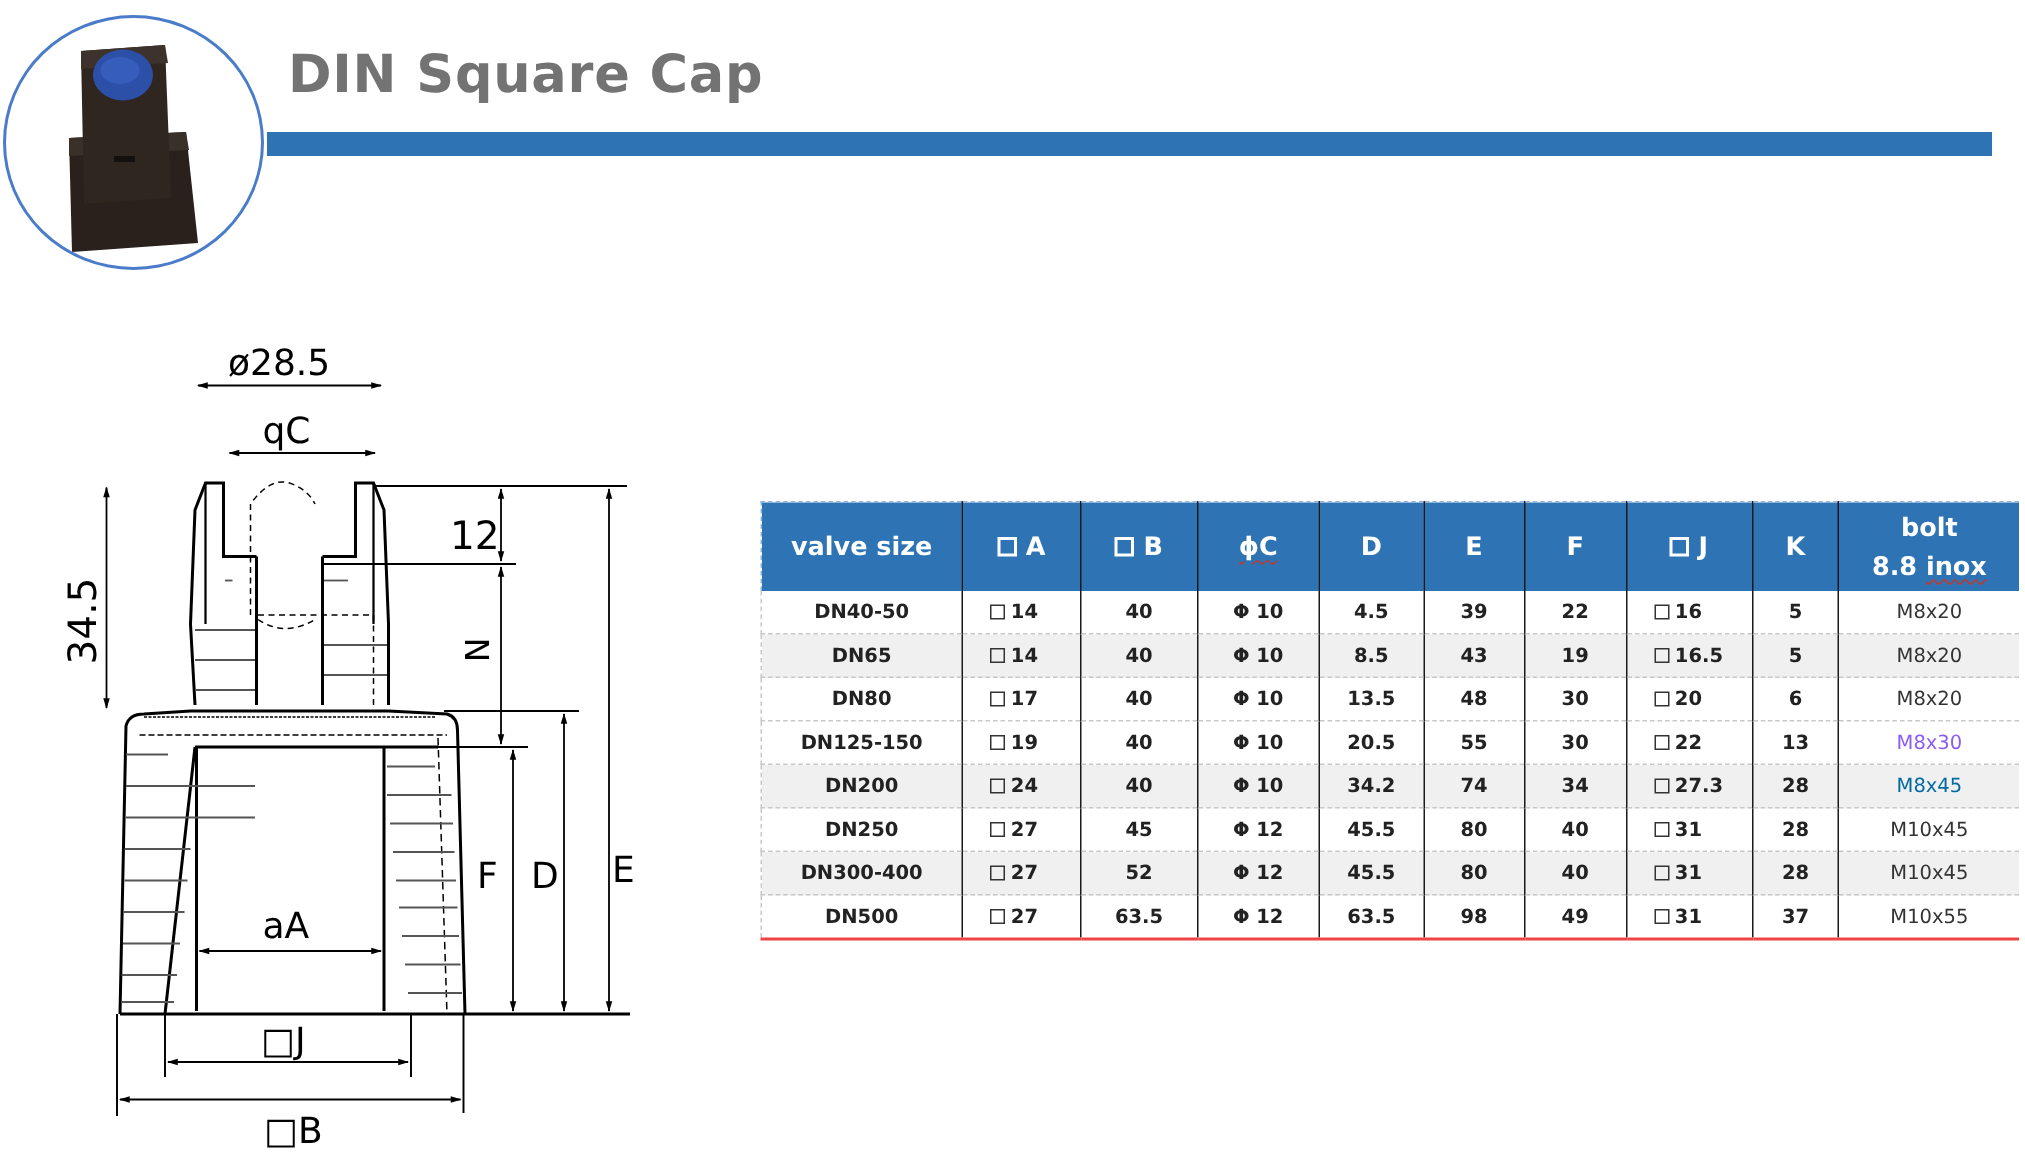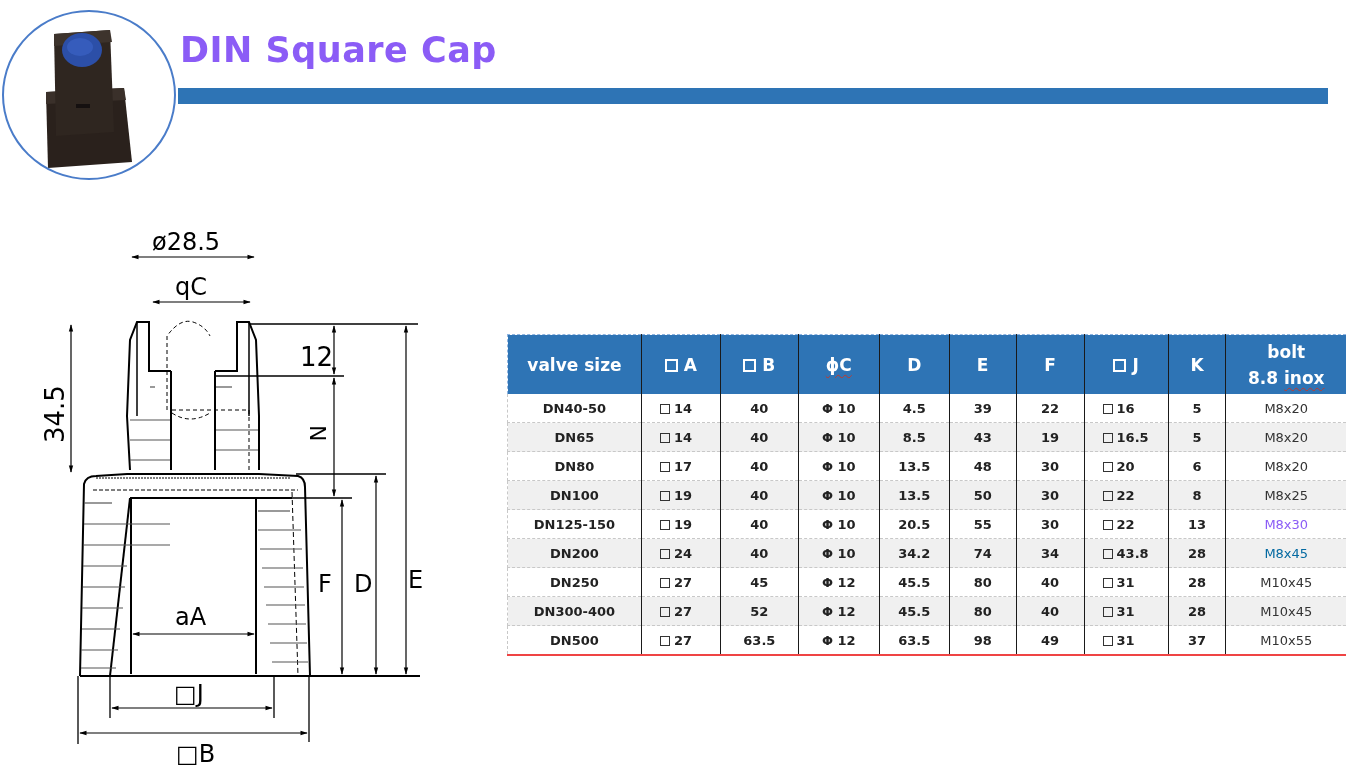--- a/index.html
+++ b/index.html
@@ -1,18 +1,18 @@
 <!DOCTYPE html>
 <html><head>
 <meta charset="utf-8">
 <style>
   html, body { margin:0; padding:0; background:#ffffff; }
   body { width:1350px; height:781px; position:relative; overflow:hidden; font-family:"DejaVu Sans", sans-serif; }
   .photo-circle { position:absolute; left:2px; top:10px; width:174px; height:170px; border:2px solid #4a7cc9; border-radius:50%; box-sizing:border-box; background:#fff; overflow:hidden; }
-  .title { position:absolute; left:180px; top:30px; font-family:"DejaVu Sans", sans-serif; font-weight:bold; font-size:35px; color:#8b5cf6; letter-spacing:0.5px; }
+  .title { position:absolute; left:192px; top:30px; font-family:"DejaVu Sans", sans-serif; font-weight:bold; font-size:35px; color:#737373; letter-spacing:0.5px; }
   .title-bar { position:absolute; left:178px; top:88px; width:1150px; height:16px; background:#2e74b5; }
   .drawing { position:absolute; left:0; top:215px; }
   table.spec { position:absolute; left:507px; top:334px; width:839px; border-collapse:collapse; font-family:"DejaVu Sans", sans-serif; }
   table.spec th { background:#2e74b5; color:#ffffff; font-weight:bold; font-size:17px; height:59px; padding:0; text-align:center; border-left:1px solid #1a1a1a; border-top:1px dashed #8fb4e0; }
   table.spec th:first-child { border-left:1px dashed #8fb4e0; }
   table.spec th.bolt { line-height:26px; font-size:17px; }
   table.spec td { font-size:13px; font-weight:bold; color:#222; height:28px; padding:0; text-align:center; border-left:1px solid #1a1a1a; border-bottom:1px dashed #c8c8c8; }
   table.spec td:first-child { border-left:1px dashed #c8c8c8; }
   table.spec tr:last-child td { border-bottom:2px solid #ef4444; }
   table.spec tr.alt td { background:#f0f0f0; }
@@ -212,53 +212,41 @@
         <td class="left"><span class="sq"></span><span>17</span></td>
         <td>40</td>
         <td>Φ 10</td>
         <td>13.5</td>
         <td>48</td>
         <td>30</td>
         <td class="left"><span class="sq"></span><span>20</span></td>
         <td>6</td>
         <td style="font-weight:normal;color:#333">M8x20</td>
       </tr>
-      <tr class="alt">
-        <td>DN100</td>
-        <td class="left"><span class="sq"></span><span>19</span></td>
-        <td>40</td>
-        <td>Φ 10</td>
-        <td>13.5</td>
-        <td>50</td>
-        <td>30</td>
-        <td class="left"><span class="sq"></span><span>22</span></td>
-        <td>8</td>
-        <td style="font-weight:normal;color:#333">M8x25</td>
-      </tr>
       <tr>
         <td>DN125-150</td>
         <td class="left"><span class="sq"></span><span>19</span></td>
         <td>40</td>
         <td>Φ 10</td>
         <td>20.5</td>
         <td>55</td>
         <td>30</td>
         <td class="left"><span class="sq"></span><span>22</span></td>
         <td>13</td>
         <td style="font-weight:normal;color:#8b5cf6">M8x30</td>
       </tr>
       <tr class="alt">
         <td>DN200</td>
         <td class="left"><span class="sq"></span><span>24</span></td>
         <td>40</td>
         <td>Φ 10</td>
         <td>34.2</td>
         <td>74</td>
         <td>34</td>
-        <td class="left"><span class="sq"></span><span>43.8</span></td>
+        <td class="left"><span class="sq"></span><span>27.3</span></td>
         <td>28</td>
         <td style="font-weight:normal;color:#0369a1">M8x45</td>
       </tr>
       <tr>
         <td>DN250</td>
         <td class="left"><span class="sq"></span><span>27</span></td>
         <td>45</td>
         <td>Φ 12</td>
         <td>45.5</td>
         <td>80</td>

